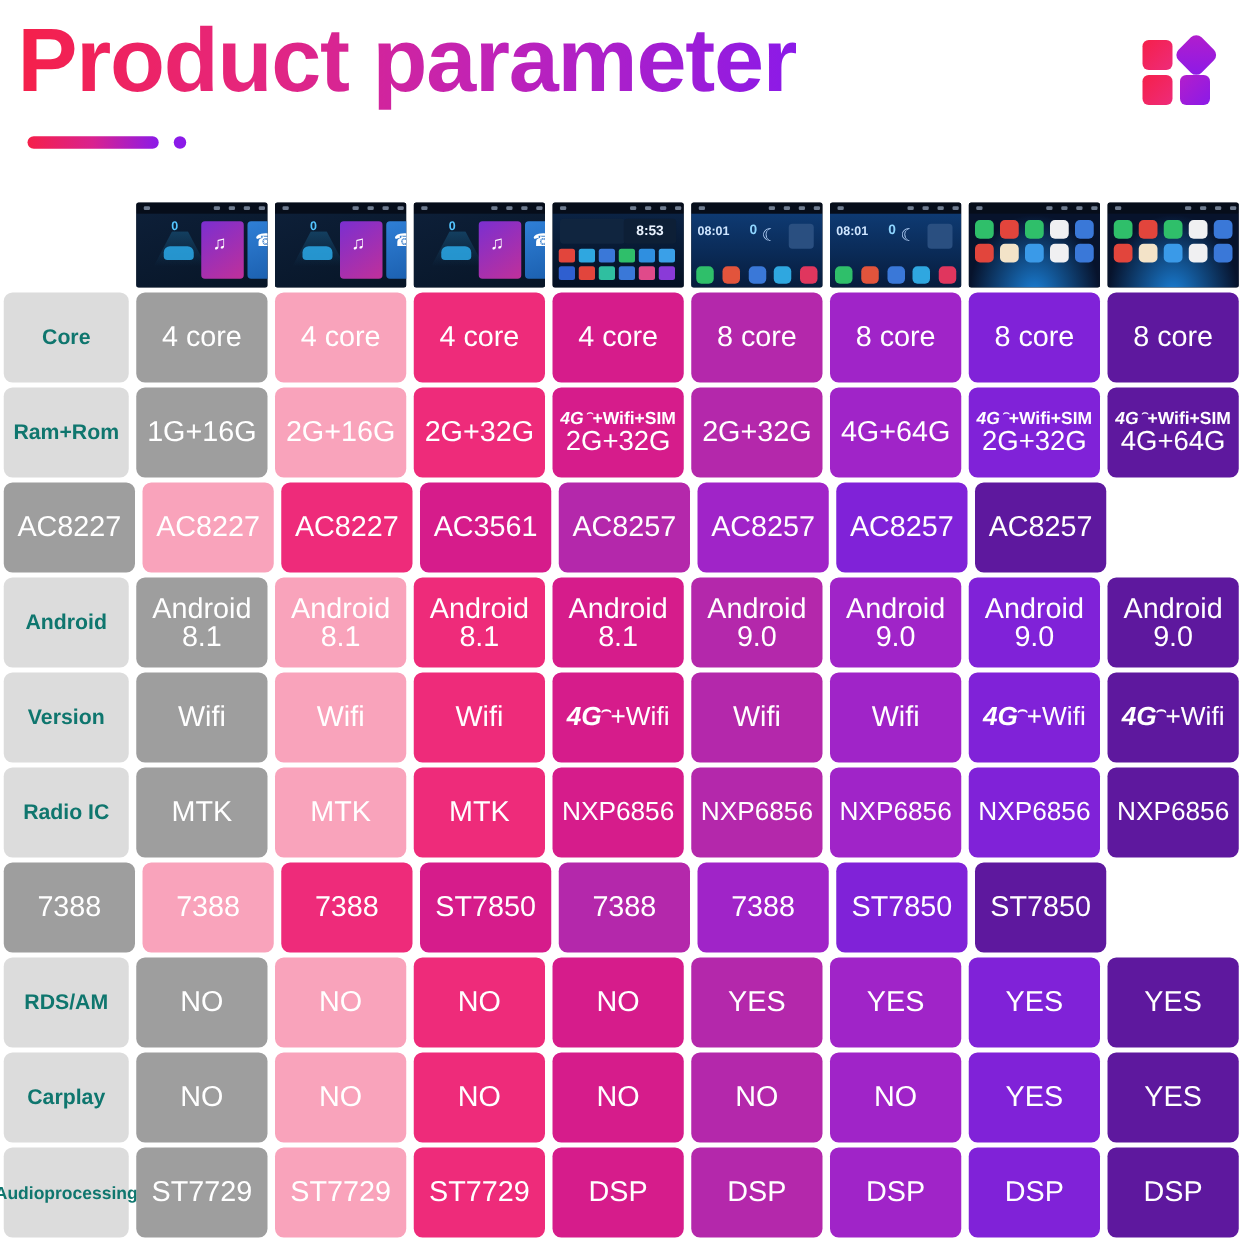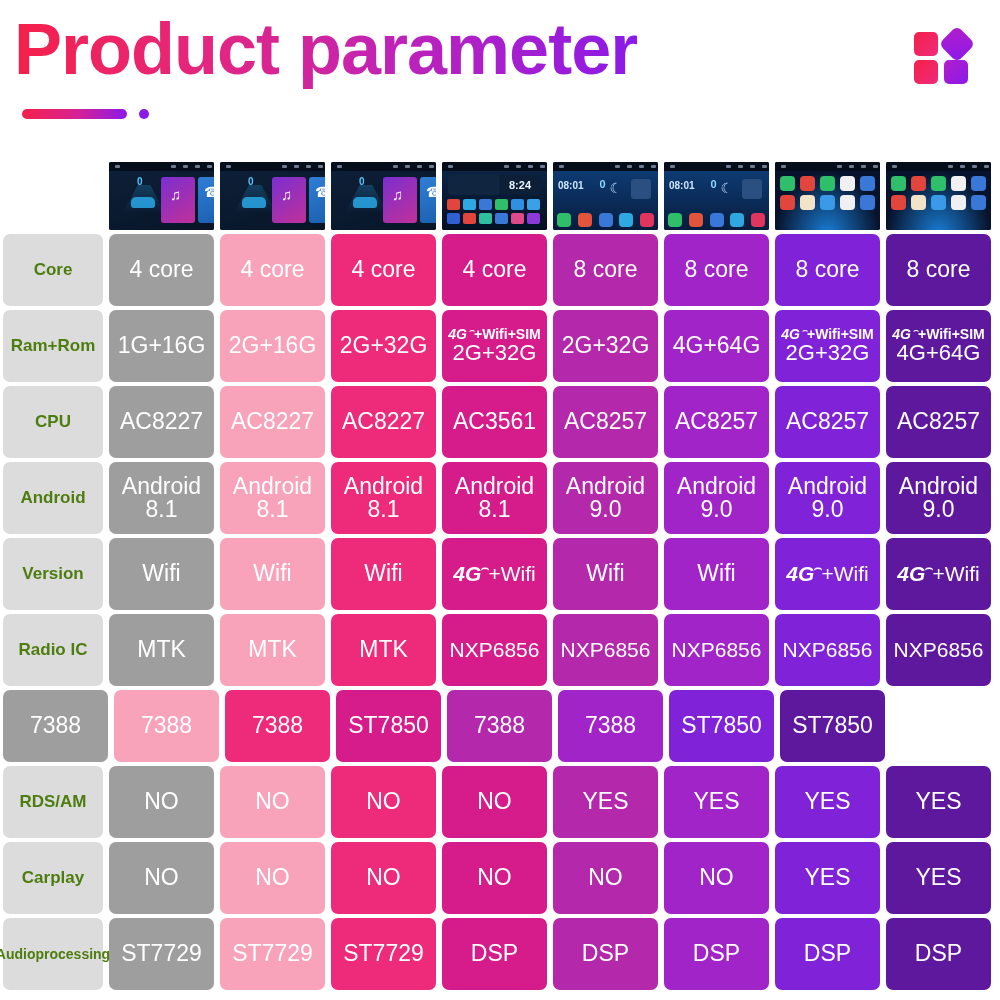--- a/index.html
+++ b/index.html
@@ -43,21 +43,21 @@
   .label-col { width: 106px; flex: 0 0 106px; padding: 2px 3px; }
   .cell-col  { width: 111px; flex: 0 0 111px; padding: 2px 3px; }
 
   .thumb {
     width: 100%; height: 100%; border-radius: 2px; overflow: hidden;
     position: relative; background: #0a1424;
   }
 
   .label-box {
     width: 100%; height: 100%; border-radius: 7px;
-    background: #dcdcdc; color: #4d7c0f;
+    background: #dcdcdc; color: #0f766e;
     display: flex; align-items: center; justify-content: center;
     text-align: center; font-weight: bold; font-size: 17px; line-height: 1.05;
     padding: 2px;
   }
   .label-box.small { font-size: 14px; }
 
   .cell {
     width: 100%; height: 100%; border-radius: 7px;
     color: #ffffff; display: flex; flex-direction: column;
     align-items: center; justify-content: center;
@@ -194,21 +194,21 @@
           <div class="thumb">
             <div class="tb-bar">
               <span class="dot" style="left:6px"></span>
               <span class="dot" style="left:62px"></span>
               <span class="dot" style="left:74px"></span>
               <span class="dot" style="left:86px"></span>
               <span class="dot" style="left:98px"></span>
             </div>
             <div class="tb-body art-b">
               <div class="widget"></div>
-              <div class="clock">8:24</div>
+              <div class="clock">8:53</div>
               <div class="grid">
                 <span class="ic" style="background:#e2453c"></span>
                 <span class="ic" style="background:#2fa7e0"></span>
                 <span class="ic" style="background:#3a78d8"></span>
                 <span class="ic" style="background:#2fbf6a"></span>
                 <span class="ic" style="background:#2f8fe0"></span>
                 <span class="ic" style="background:#3aa0e8"></span>
                 <span class="ic" style="background:#2f5fd0"></span>
                 <span class="ic" style="background:#e2453c"></span>
                 <span class="ic" style="background:#2fbfa0"></span>
@@ -412,25 +412,20 @@
             </div>
           </div>
           <div class="cell-col">
             <div class="cell twoline" style="background:#5e189e">
               <span class="sub"><span class="g4">4G<span class="wave">⌢</span></span>+Wifi+SIM</span>
               <span class="main">4G+64G</span>
             </div>
           </div>
         </div>
         <div class="row data-row">
-          <div class="label-col">
-            <div class="label-box">
-              <span>CPU</span>
-            </div>
-          </div>
           <div class="cell-col">
             <div class="cell" style="background:#9e9e9e">
               <span class="main">AC8227</span>
             </div>
           </div>
           <div class="cell-col">
             <div class="cell" style="background:#f9a3bb">
               <span class="main">AC8227</span>
             </div>
           </div>

